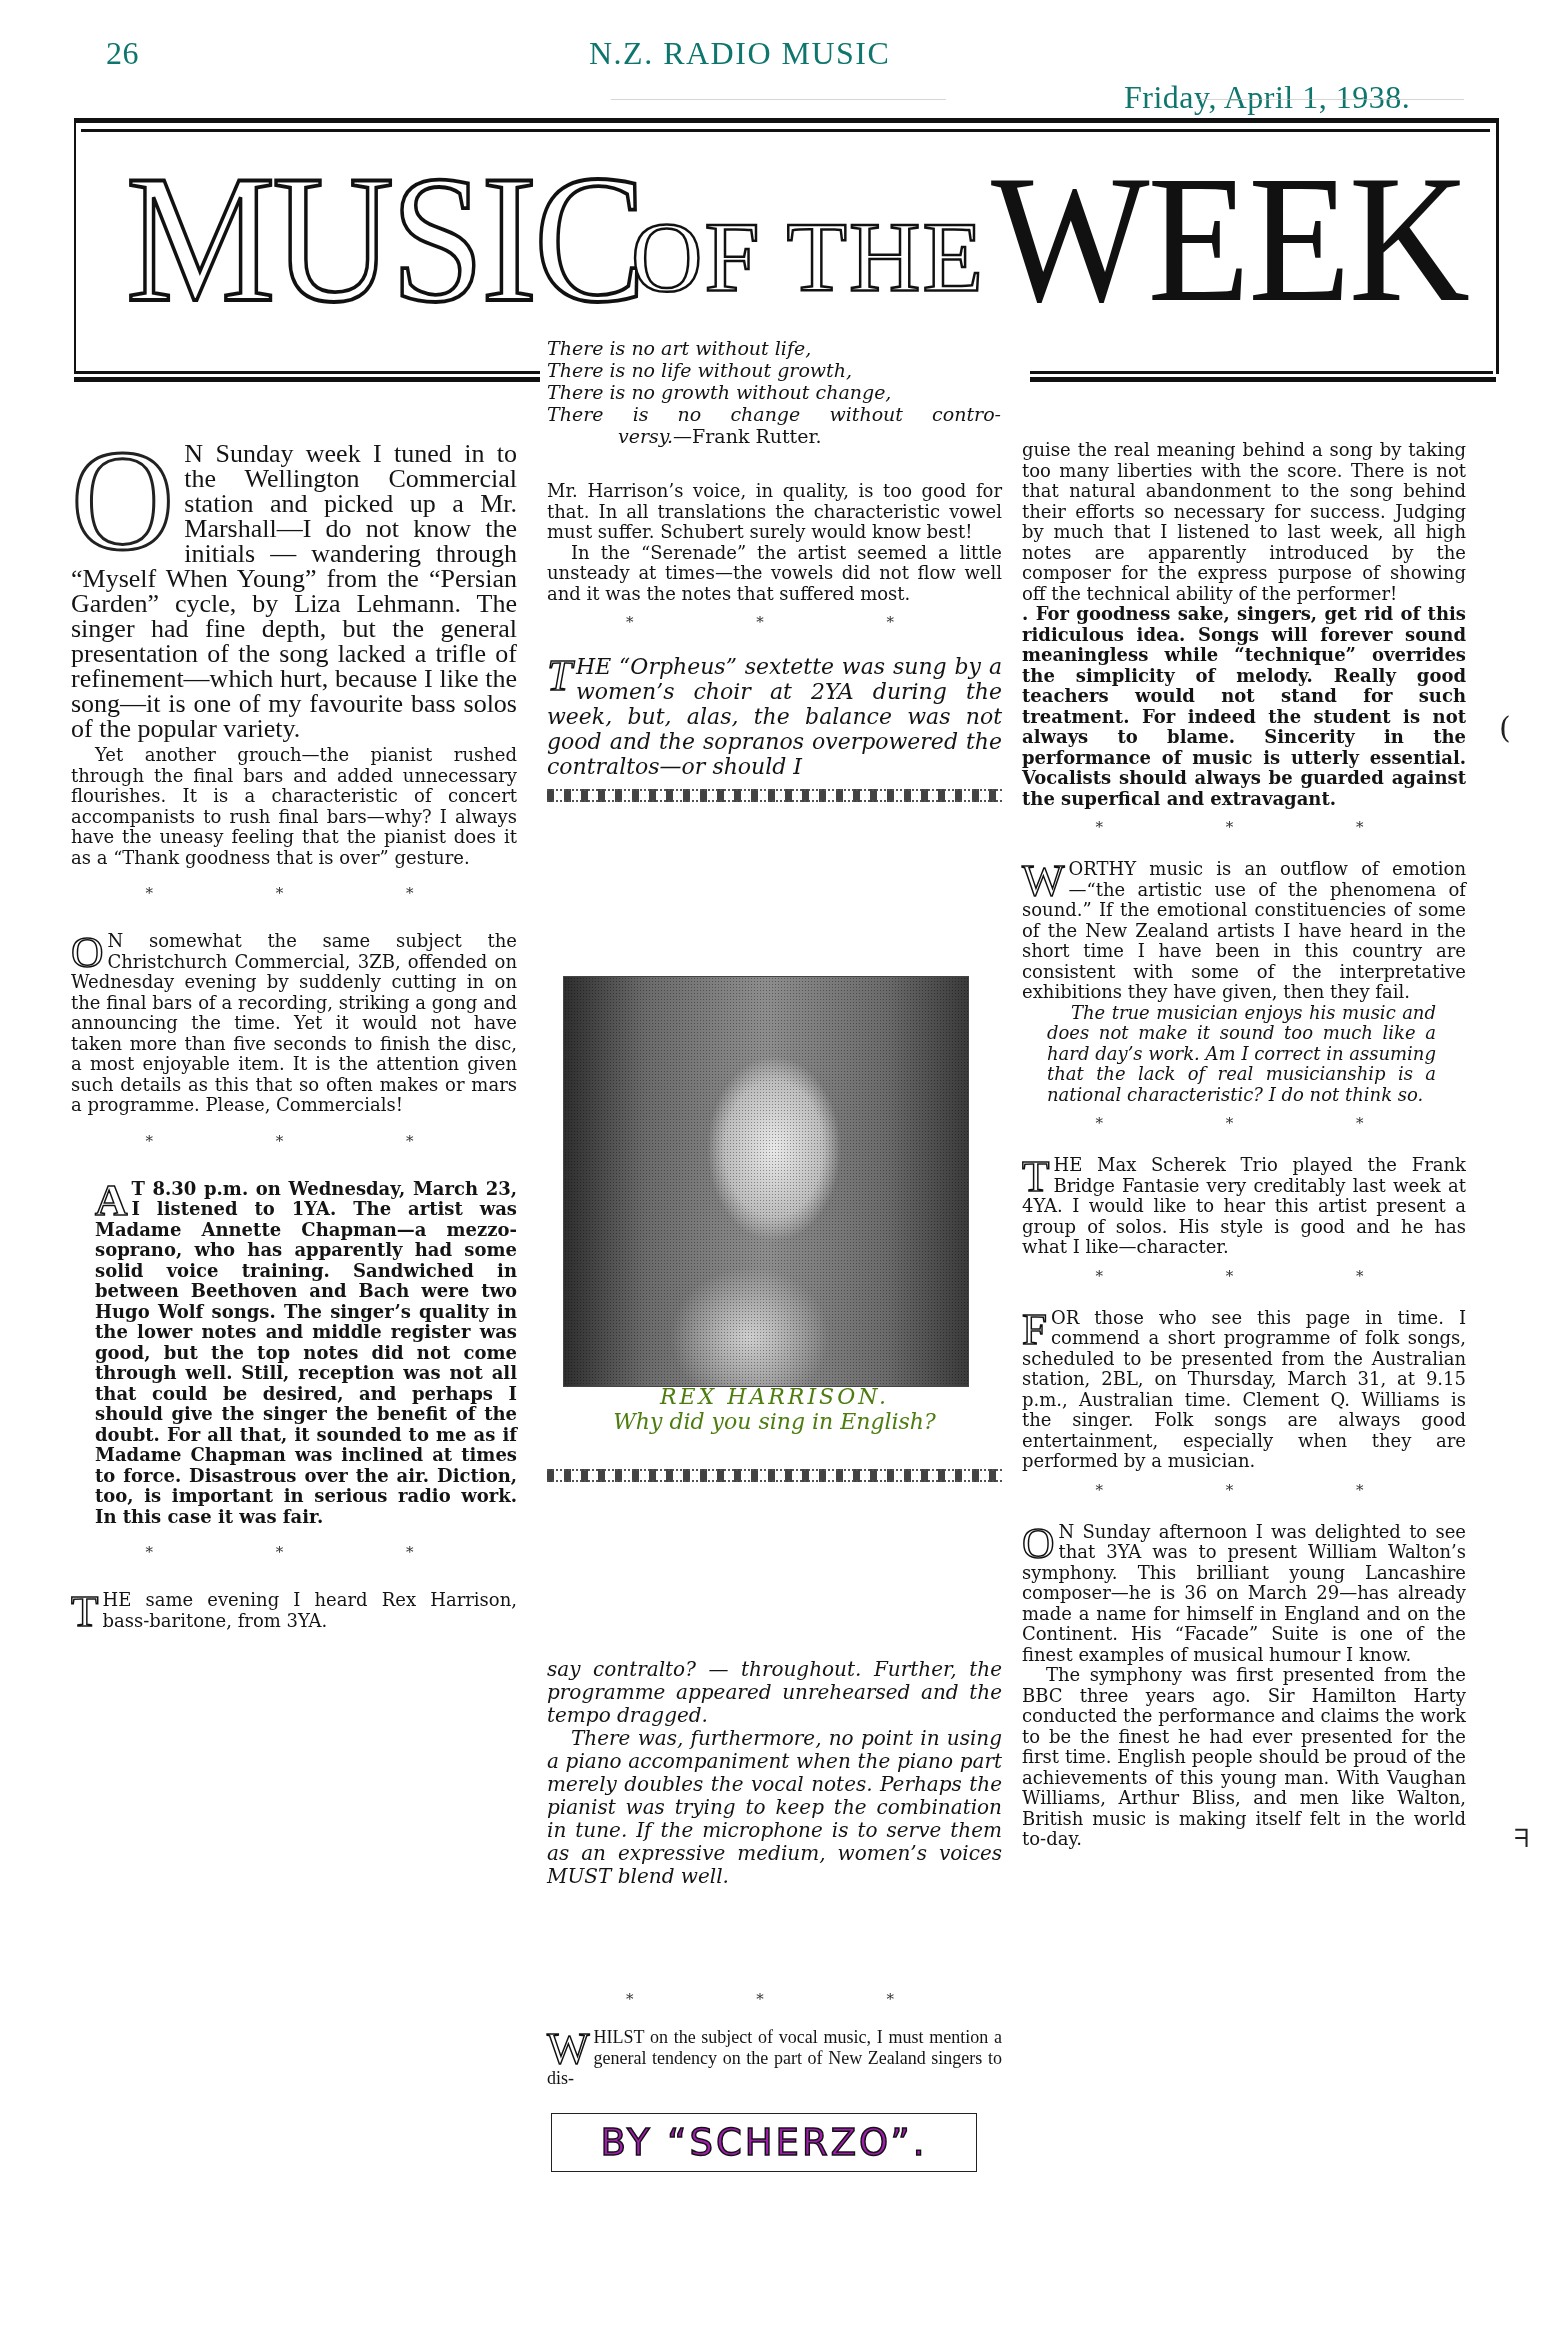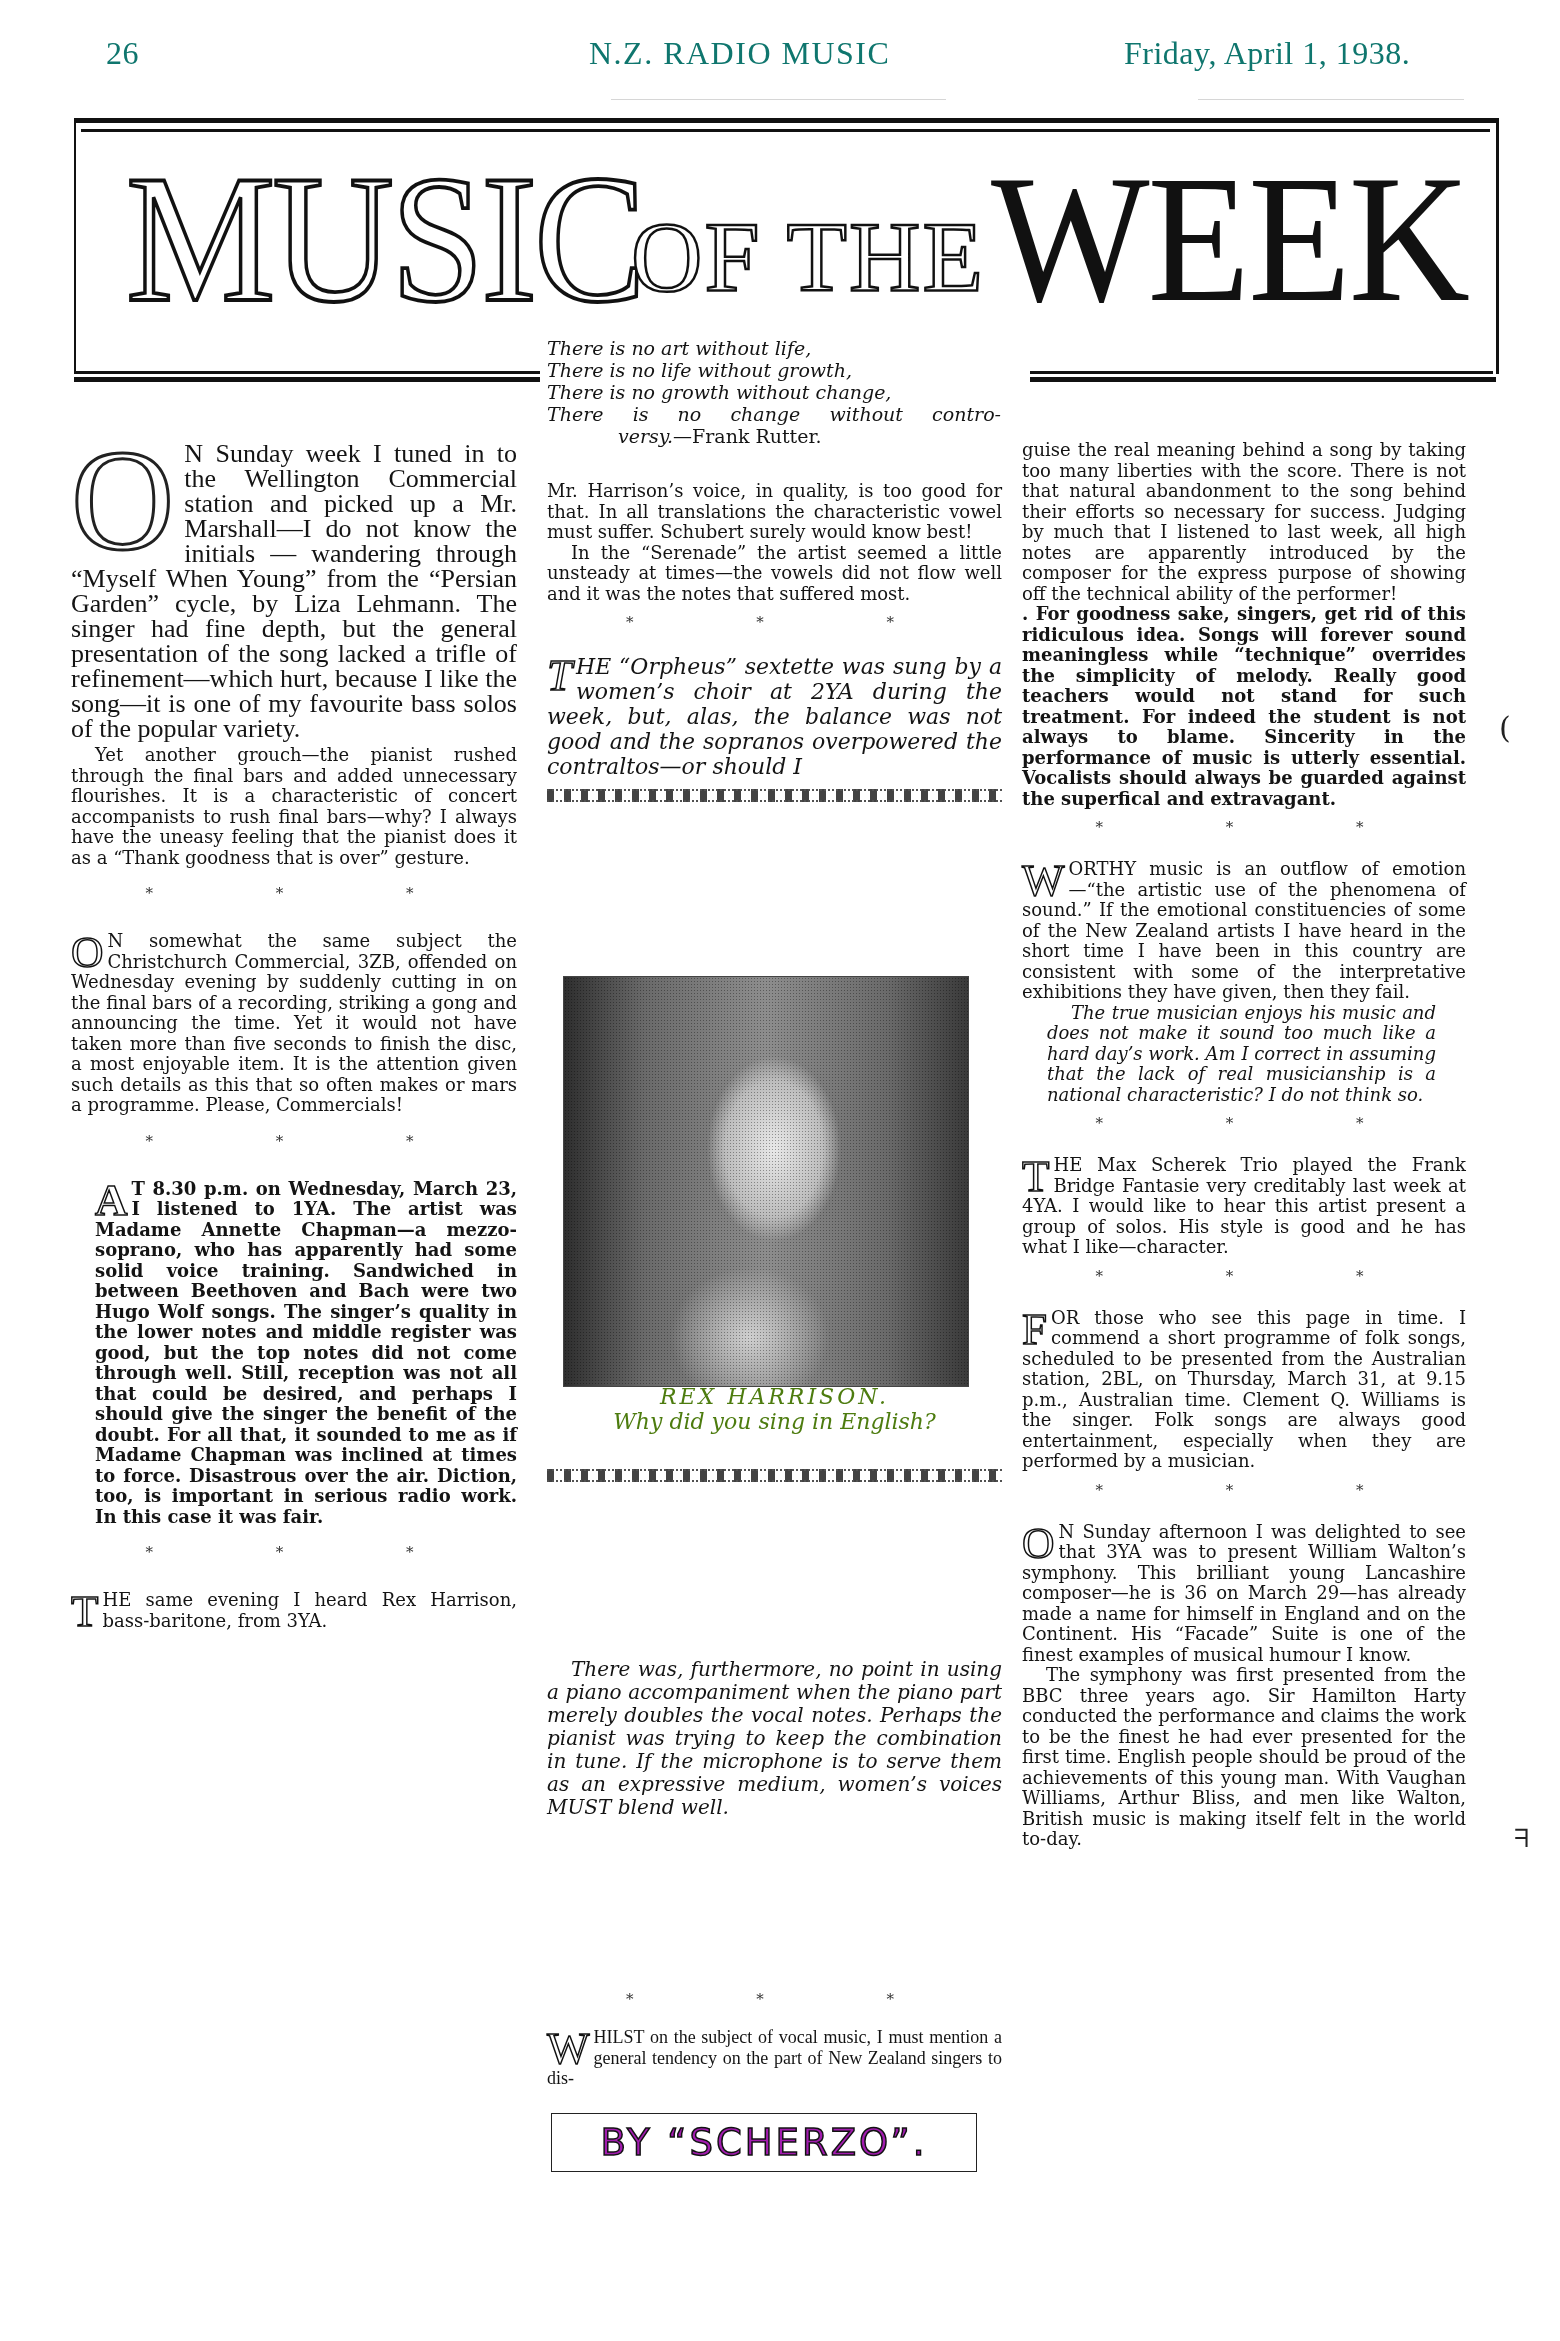--- a/index.html
+++ b/index.html
@@ -4,21 +4,21 @@
 <style>
   html, body { margin: 0; padding: 0; background: #ffffff; }
   body { width: 1561px; height: 2342px; position: relative; overflow: hidden;
          font-family: "DejaVu Serif", "Liberation Serif", serif; color: #141414; }
   .abs { position: absolute; }
 
   
   .runhead { position: absolute; top: 35px; font-family: "Liberation Serif", serif; font-size: 32px; color: #0f766e; letter-spacing: 0.5px; }
   .runhead.pageno { left: 106px; }
   .runhead.paper { left: 589px; letter-spacing: 1.5px; }
-  .runhead.date { left: 1124px; }
+  .runhead.date { left: 1124px; margin-top: 44px; }
   .runhead-rule { position: absolute; top: 99px; height: 1px; background: #bbb; opacity: .6; }
 
   
   .title-box { position: absolute; left: 74px; top: 118px; width: 1420px; height: 256px;
                border-left: 2.5px solid #111; border-right: 3px solid #111; }
   .title-box .top-rule1 { position: absolute; left: 0; right: 0; top: 0; height: 5px; background: #111; }
   .title-box .top-rule2 { position: absolute; left: 5px; right: 6px; top: 11px; height: 2.5px; background: #111; }
   .bottom-rule { position: absolute; height: 2.5px; background: #111; }
   .bottom-rule.thick { height: 5.4px; }
   .title-music { position: absolute; left: 126px; top: 148px; font-family: "Liberation Serif", serif;
@@ -160,20 +160,21 @@
 </div>
 
 <div class="photo"></div>
 <div class="caption">
   <div class="name">REX HARRISON.</div>
   <div>Why did you sing in English?</div>
 </div>
 <div class="deco-rule abs" style="left:547px;top:1459px;width:455px;"></div>
 
 <div class="col mid italic-block" style="top:1658px;font-size:20px;line-height:23px;">
+  <p class="noind">say contralto? — throughout. Further, the programme appeared unrehearsed and the tempo dragged.</p>
   <p>There was, furthermore, no point in using a piano accompaniment when the piano part merely doubles the vocal notes. Perhaps the pianist was trying to keep the combination in tune. If the microphone is to serve them as an expressive medium, women’s voices MUST blend well.</p>
 </div>
 <div class="col mid" style="top:1992px;">
   <div class="stars small" style="margin-top:0;margin-bottom:20px;">* * *</div>
   <div class="section" style="font-family:'Liberation Serif',serif;">
     <p class="noind"><span class="init">W</span><span>HILST on the subject of vocal music, I must mention a general tendency on the part of New Zealand singers to dis-</span></p>
   </div>
 </div>
 <div class="byline-box">
   <span>BY “SCHERZO”.</span>

